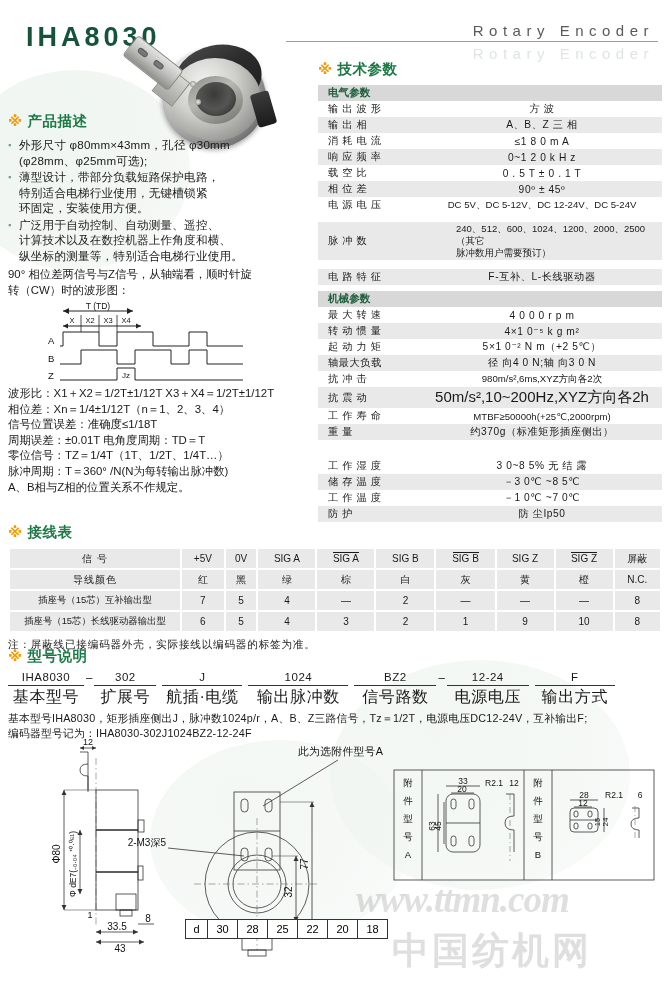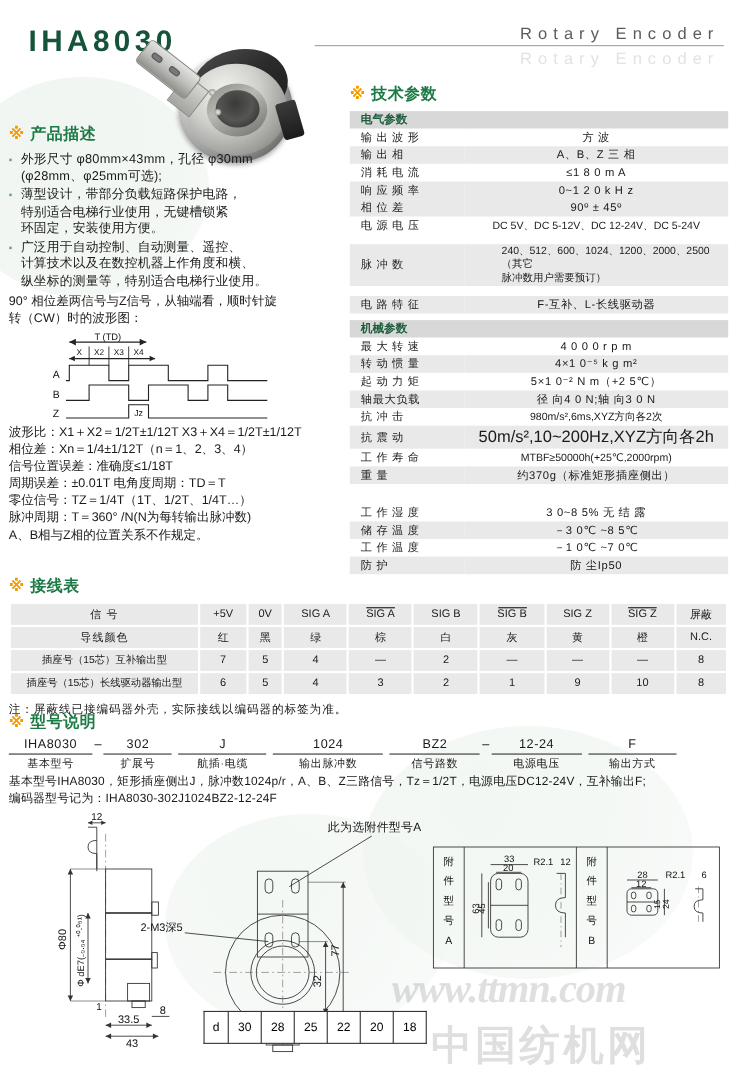--- a/index.html
+++ b/index.html
@@ -125,21 +125,21 @@
   }
 
   
   .wave-wrap { position: relative; width: 300px; height: 82px; margin: 4px 0 2px 0; }
   .wave-svg { position: absolute; left: 0; top: 0; }
 
   .formulas { font-size: 11.4px; line-height: 15.6px; color: #1a1a1a; }
   .formulas div { white-space: nowrap; }
 
   
-  .rightcol { position: absolute; left: 318px; top: 76px; width: 344px; }
+  .rightcol { position: absolute; left: 318px; top: 60px; width: 344px; }
   .ptable { width: 344px; border-collapse: collapse; margin-top: 6px; }
   .ptable td { font-size: 10.2px; color: #1a1a1a; padding: 1px 0; height: 15px; }
   .ptable tr.odd { background: #e9e9e9; }
   .ptable tr.even { background: #ffffff; }
   .ptable tr.grp { background: #d8d8d8; }
   .ptable tr.grp td {
     color: #1d5e3c; font-weight: bold; font-size: 10.6px;
     padding-left: 10px; height: 16px;
   }
   .ptable td.k {
@@ -166,21 +166,21 @@
   .note { font-size: 10.6px; color: #1a1a1a; margin-top: 5px; letter-spacing: .8px; }
 
   
   .modelsec { position: absolute; left: 8px; top: 647px; width: 654px; }
   .mrow { display: flex; margin-top: 5px; }
   .mseg { text-align: center; }
   .mval {
     font-size: 11.5px; color: #1a1a1a; border-bottom: 1px solid #333;
     padding-bottom: 0px; height: 15px; letter-spacing: .5px;
   }
-  .mlab { font-size: 10px; color: #1a1a1a; margin-top: 1px; letter-spacing: .6px; }
+  .mlab { font-size: 16px; color: #1a1a1a; margin-top: 1px; letter-spacing: .6px; }
   .mdash { font-size: 11.5px; padding: 0 2px; height: 15px; }
   .mexp { font-size: 10.8px; color: #1a1a1a; line-height: 15px; margin-top: 3px; letter-spacing: .2px; }
 
   
   .dimsec { position: absolute; left: 8px; top: 733px; width: 654px; }
   .dimcanvas { position: relative; width: 654px; height: 235px; margin-top: 3px; }
   .calloutA {
     position: absolute; left: 290px; top: 12px;
     font-size: 10.8px; color: #111; letter-spacing: .3px;
   }
@@ -329,20 +329,24 @@
             <td class="k">输  出  相</td>
             <td class="v">A、B、Z 三 相</td>
           </tr>
       <tr class="even">
             <td class="k">消 耗 电 流</td>
             <td class="v">≤1 8 0 m A</td>
           </tr>
       <tr class="odd">
             <td class="k">响 应 频 率</td>
             <td class="v">0~1 2 0 k H z</td>
+          </tr>
+      <tr class="even">
+            <td class="k">载 空 比</td>
+            <td class="v">0 . 5 T ± 0 . 1 T</td>
           </tr>
       <tr class="odd">
             <td class="k">相  位  差</td>
             <td class="v">90º ± 45º</td>
           </tr>
       <tr class="even">
             <td class="k">电 源 电 压</td>
             <td class="v" style="font-size:9.6px;letter-spacing:0">DC 5V、DC 5-12V、DC 12-24V、DC 5-24V</td>
           </tr>
       <tr class="gap-row">
@@ -683,21 +687,21 @@
       <div style="position:absolute;left:177px;top:183px;">
         <table style="border-collapse:collapse">
           <tbody>
               <tr>
             <td style="border:1px solid #333;width:22px;height:19px;text-align:center;font-size:11px;background:#fff">d</td>
             <td style="border:1px solid #333;width:30px;height:19px;text-align:center;font-size:11px;background:#fff">30</td>
             <td style="border:1px solid #333;width:30px;height:19px;text-align:center;font-size:11px;background:#fff">28</td>
             <td style="border:1px solid #333;width:30px;height:19px;text-align:center;font-size:11px;background:#fff">25</td>
             <td style="border:1px solid #333;width:30px;height:19px;text-align:center;font-size:11px;background:#fff">22</td>
             <td style="border:1px solid #333;width:30px;height:19px;text-align:center;font-size:11px;background:#fff">20</td>
-            <td style="border:1px solid #333;width:30px;height:29px;text-align:center;font-size:11px;background:#fff">18</td>
+            <td style="border:1px solid #333;width:30px;height:19px;text-align:center;font-size:11px;background:#fff">18</td>
           </tr>
         </tbody>
           </table>
       </div>
     </div>
 
     <div class="calloutA">此为选附件型号A</div>
   </div>
 
   <div class="wm1">www.ttmn.com</div>

